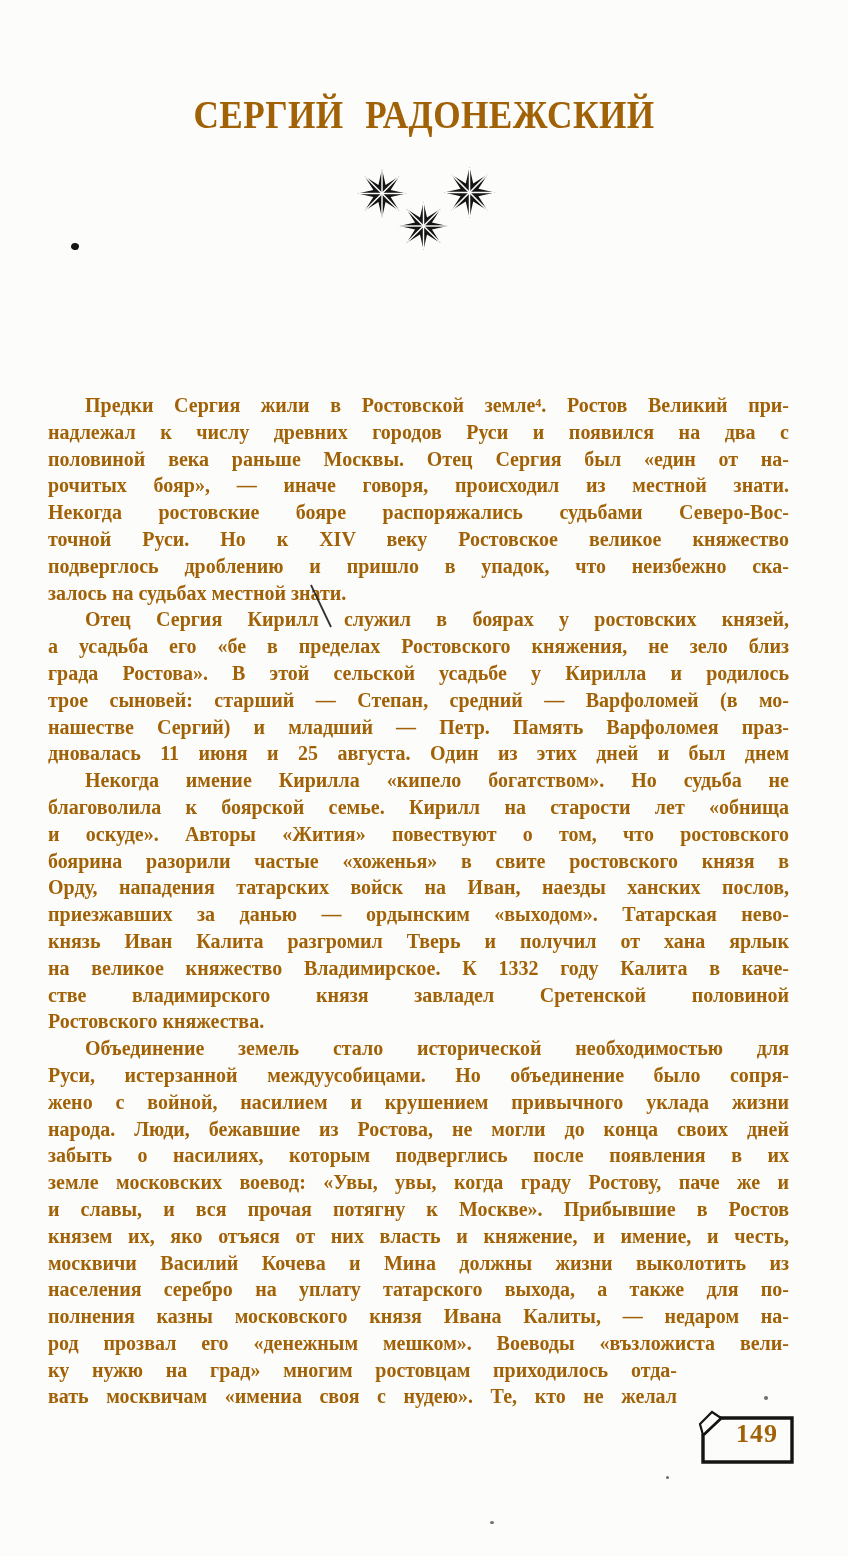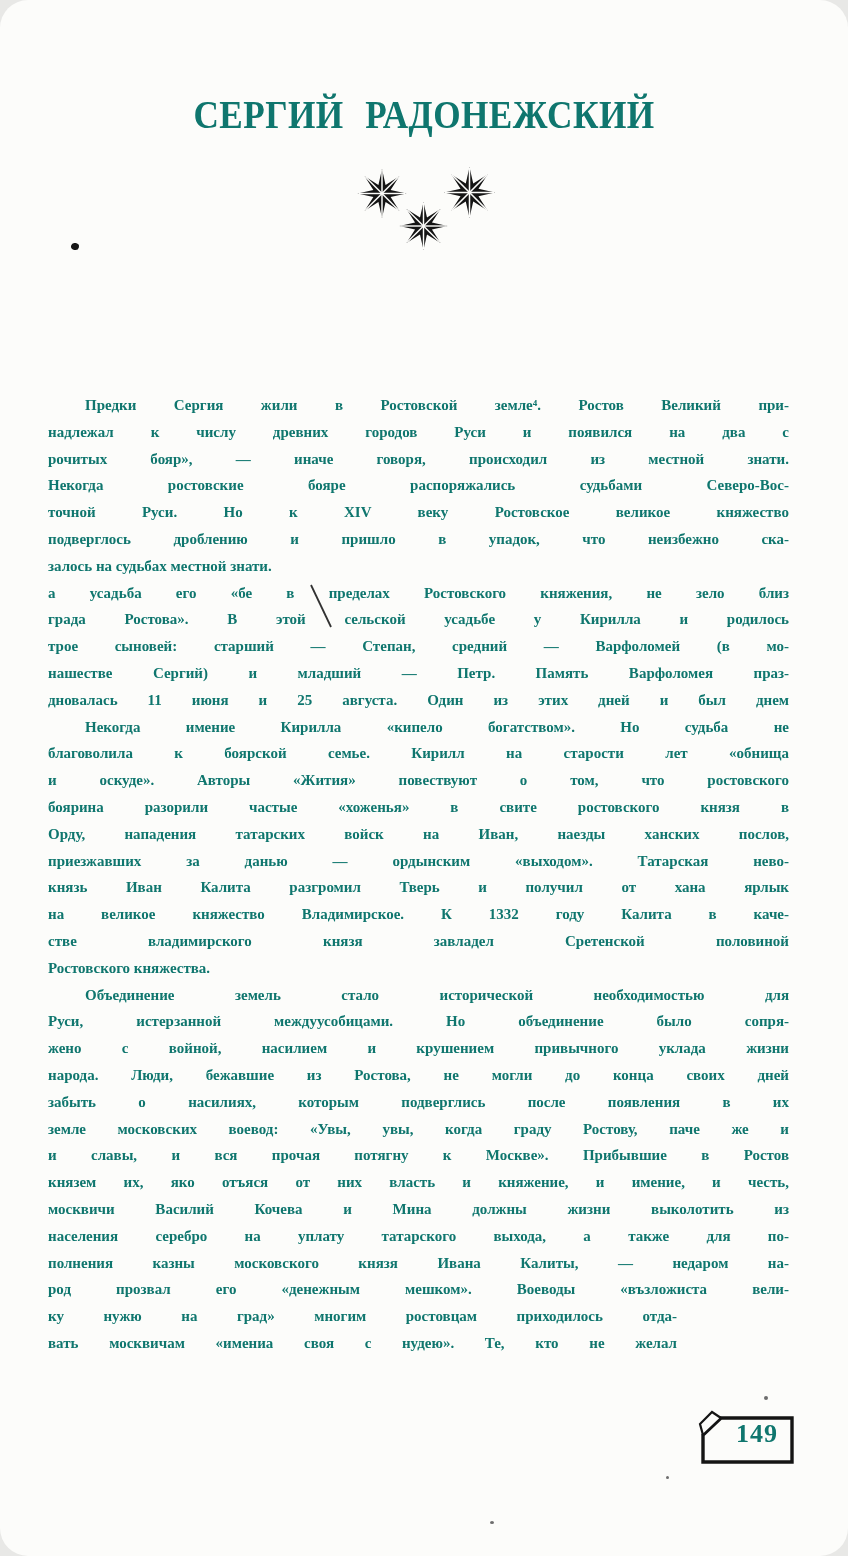--- a/index.html
+++ b/index.html
@@ -2,22 +2,21 @@
 <html lang="ru"><head>
 <meta charset="utf-8">
 <style>
   html,body{margin:0;padding:0;background:#e8e8e6;}
   .page{
     position:relative;
     width:848px;height:1556px;
     background:#fcfcfa;
     overflow:hidden;
     font-family:"Liberation Serif","DejaVu Serif",serif;
-    color:#0f766e;
-    border-radius:28px;
+    color:#a16207;
   }
   
   .title{
     position:absolute;
     left:0;top:91px;width:848px;
     margin:0;
     text-align:center;
     font-size:40px;
     font-weight:700;
     letter-spacing:.5px;
@@ -29,21 +28,21 @@
   
   .ornament{position:absolute;left:0;top:0;width:848px;height:260px;}
   .star{position:absolute;}
   .star.s1{left:357px;top:169px;width:50px;height:49px;}
   .star.s2{left:444px;top:167px;width:51px;height:51px;}
   .star.s3{left:399px;top:202px;width:49px;height:48px;}
   
   .body{
     position:absolute;
     left:48px;top:392px;width:741px;
-    font-size:15px;
+    font-size:20px;
     font-weight:700;
     line-height:26.8px;
   }
   .para{margin:0;}
   .line{
     text-align:justify;
     text-align-last:justify;
     overflow:hidden;
     white-space:normal;
   }
@@ -118,27 +117,29 @@
         <line x1="50" y1="50" x2="2" y2="50"></line>
           <line x1="50" y1="50" x2="16" y2="16"></line>
       </g>
     </svg>
   </div>
 
   <div class="body">
       <div class="para">
         <div class="line indent">Предки Сергия жили в Ростовской земле⁴. Ростов Великий при-</div>
         <div class="line">надлежал к числу древних городов Руси и появился на два с</div>
+        <div class="line">половиной века раньше Москвы. Отец Сергия был «един от на-</div>
         <div class="line">рочитых бояр», — иначе говоря, происходил из местной знати.</div>
         <div class="line">Некогда ростовские бояре распоряжались судьбами Северо-Вос-</div>
         <div class="line">точной Руси. Но к XIV веку Ростовское великое княжество</div>
         <div class="line">подверглось дроблению и пришло в упадок, что неизбежно ска-</div>
         <div class="line flush">залось на судьбах местной знати.</div>
       </div>
       <div class="para">
+        <div class="line indent">Отец Сергия Кирилл служил в боярах у ростовских князей,</div>
         <div class="line">а усадьба его «бе в пределах Ростовского княжения, не зело близ</div>
         <div class="line">града Ростова». В этой сельской усадьбе у Кирилла и родилось</div>
         <div class="line">трое сыновей: старший — Степан, средний — Варфоломей (в мо-</div>
         <div class="line">нашестве Сергий) и младший — Петр. Память Варфоломея праз-</div>
         <div class="line">дновалась 11 июня и 25 августа. Один из этих дней и был днем</div>
       </div>
       <div class="para">
         <div class="line indent">Некогда имение Кирилла «кипело богатством». Но судьба не</div>
         <div class="line">благоволила к боярской семье. Кирилл на старости лет «обнища</div>
         <div class="line">и оскуде». Авторы «Жития» повествуют о том, что ростовского</div>

